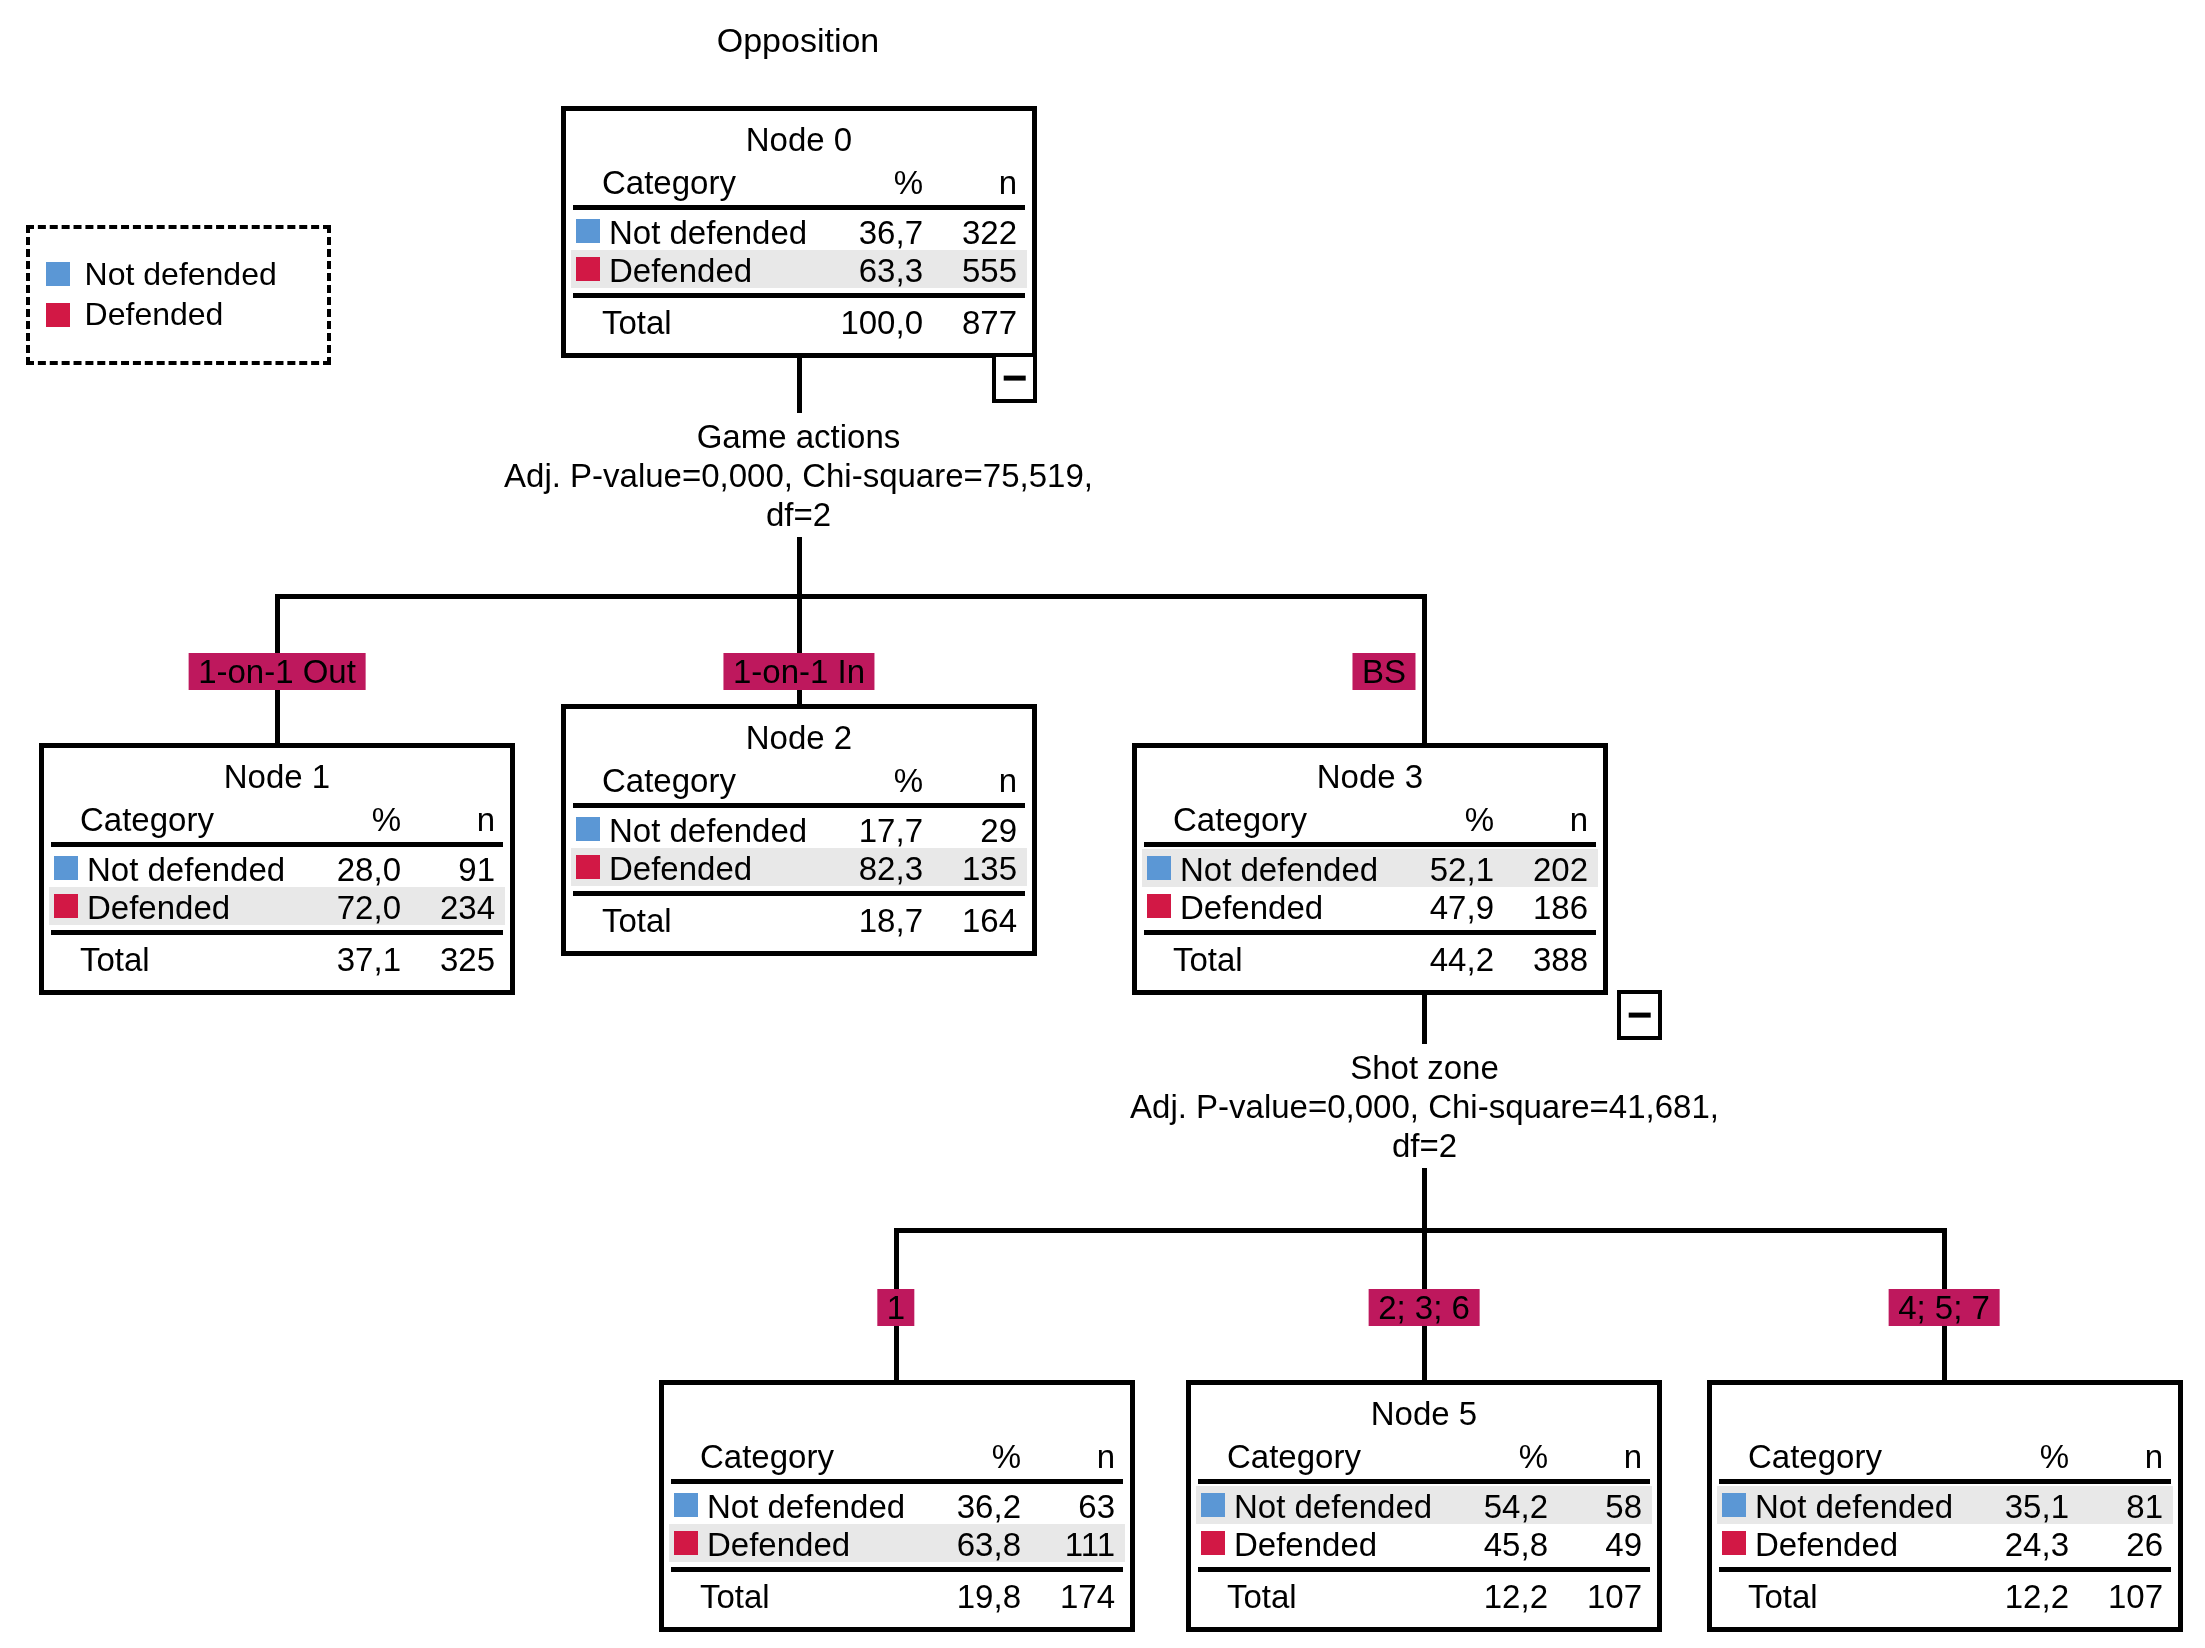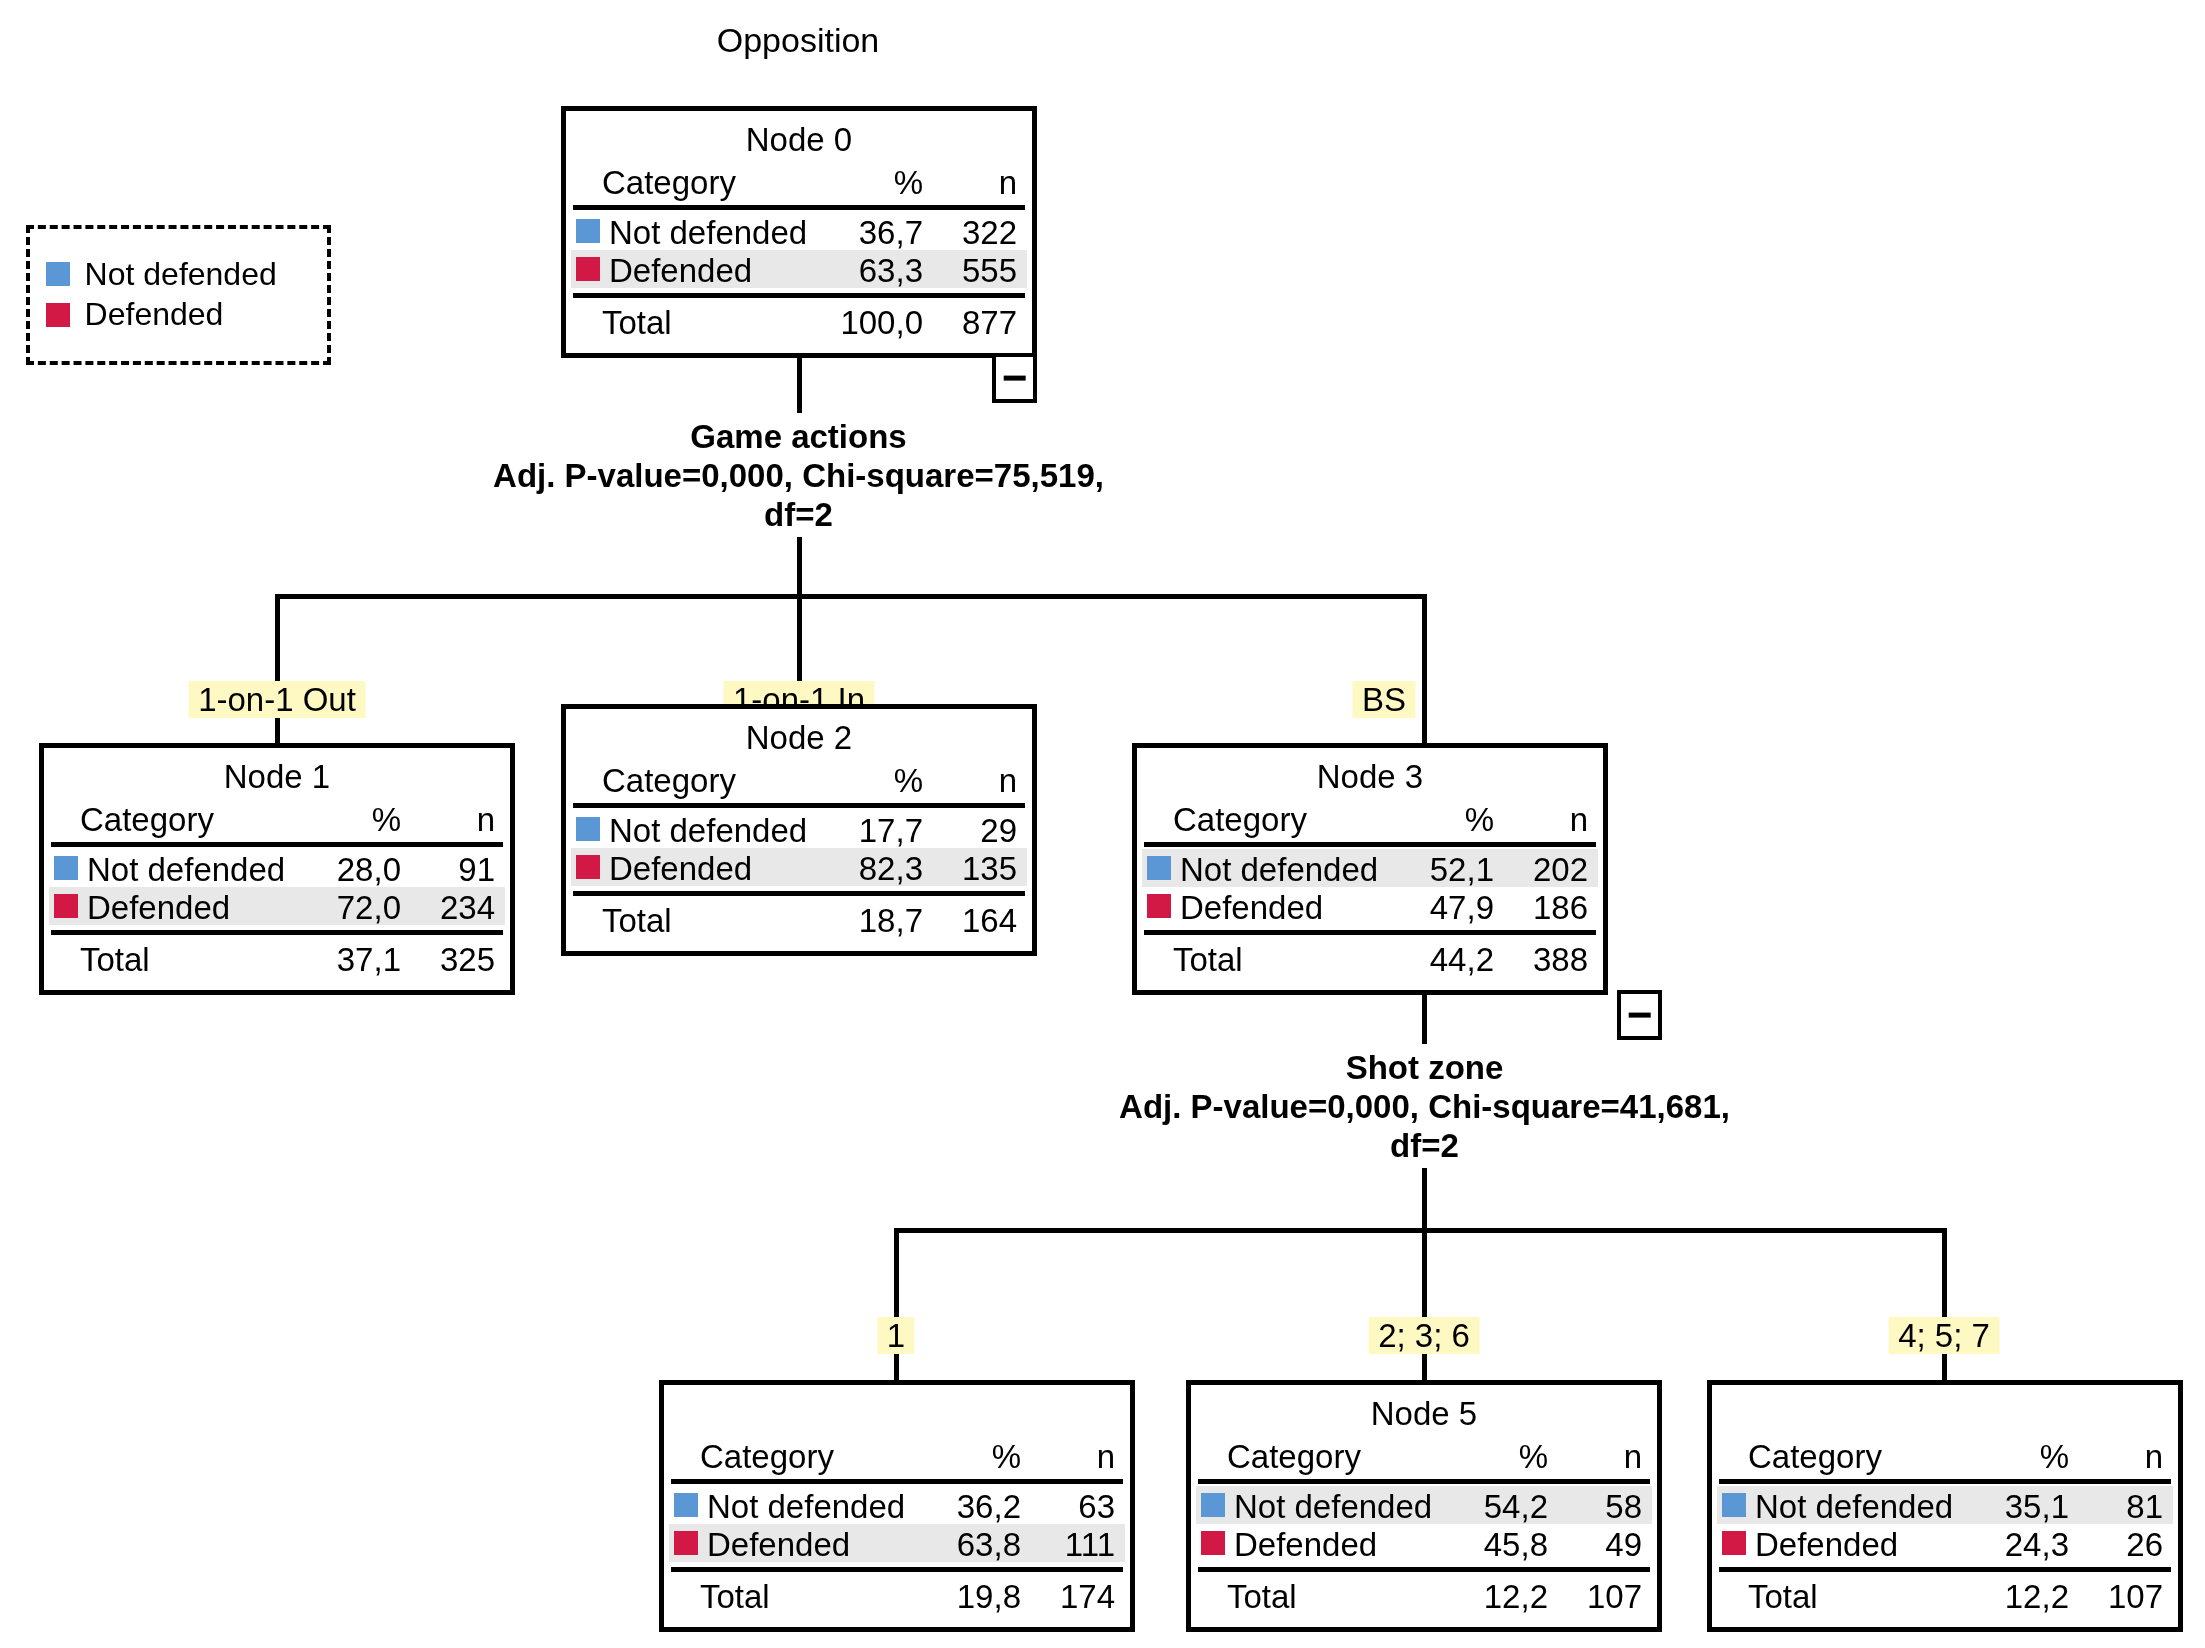--- a/index.html
+++ b/index.html
@@ -4,25 +4,25 @@
 <style>
   html,body{margin:0;padding:0;background:#fff;}
   #canvas{position:relative;width:2205px;height:1648px;background:#fff;color:#000;
           font-family:"Liberation Sans","DejaVu Sans",sans-serif;font-size:33px;}
 
   
   .vl{position:absolute;width:4.8px;background:#000;}
   .hl{position:absolute;height:4.8px;background:#000;}
 
   
-  .split{position:absolute;text-align:center;background:#fff;line-height:39px;padding:3.6px 0;font-weight:bold;}
-
-  
-  .blabel{position:absolute;transform:translateX(-50%);background:#fef9c3;
-          padding:0 9.5px;line-height:37px;white-space:nowrap;margin-top:28px;}
+  .split{position:absolute;text-align:center;background:#fff;line-height:39px;padding:3.6px 0;}
+
+  
+  .blabel{position:absolute;transform:translateX(-50%);background:#be185d;
+          padding:0 9.5px;line-height:37px;white-space:nowrap;}
 
   
   .title{position:absolute;transform:translateX(-50%);font-size:34px;white-space:nowrap;}
 
   
   .legend{position:absolute;left:25.6px;top:225px;width:305px;height:140px;
           border:4.8px dashed #000;box-sizing:border-box;background:#fff;font-size:32px;}
   .legend .sqr{position:absolute;left:16px;width:24px;height:24px;}
   .legend .lab{position:absolute;left:55px;line-height:33px;white-space:nowrap;}
 

